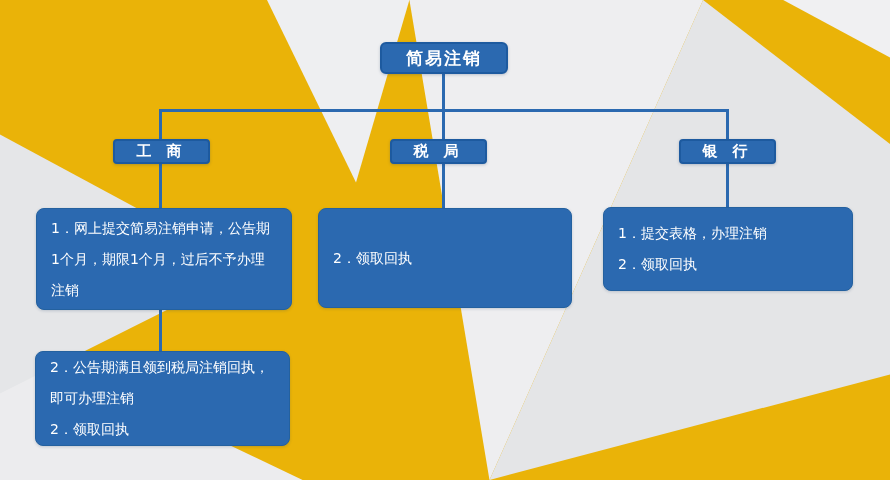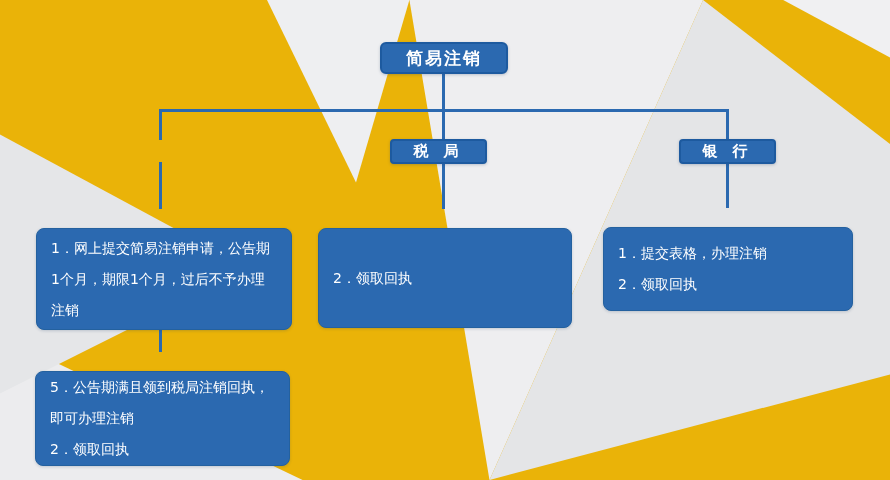--- a/index.html
+++ b/index.html
@@ -49,21 +49,20 @@
     position:absolute;
     box-sizing:border-box;
     background:#2b69b0;
     border:1px solid #24619f;
     border-radius:8px;
     color:#fff;
     font-size:14px;line-height:31px;
     padding:0 14px;
     display:flex;flex-direction:column;justify-content:center;
     box-shadow:0 1px 3px rgba(30,60,100,0.2);
-    margin-top:20px;
   }
   .box-gs1{left:36px;top:208px;width:256px;height:102px;}
   .box-sj1{left:318px;top:208px;width:254px;height:100px;}
   .box-yh1{left:603px;top:207px;width:250px;height:84px;}
   .box-gs2{left:35px;top:351px;width:255px;height:95px;}
 
   .line{position:absolute;background:#2b69b0;}
   .l-root-stem{left:442px;top:74px;width:3px;height:36px;}
   .l-rail{left:159px;top:109px;width:570px;height:3px;}
   .l-drop-left{left:159px;top:109px;width:3px;height:31px;}
@@ -93,20 +92,23 @@
   <div class="line l-drop-right"></div>
   <div class="line l-hdr-left"></div>
   <div class="line l-hdr-mid"></div>
   <div class="line l-hdr-right"></div>
   <div class="line l-gs-between"></div>
 
   <div class="node root-node">
     <span>简易注销</span>
   </div>
 
+  <div class="node header-node hdr-gongshang">
+    <span>工 商</span>
+  </div>
   <div class="node header-node hdr-shuiju">
     <span>税 局</span>
   </div>
   <div class="node header-node hdr-yinhang">
     <span>银 行</span>
   </div>
 
   <div class="box box-gs1">
     <div>1．网上提交简易注销申请，公告期1个月，期限1个月，过后不予办理注销</div>
   </div>
@@ -114,17 +116,17 @@
   <div class="box box-sj1">
     <div>2．领取回执</div>
   </div>
 
   <div class="box box-yh1">
     <div>1．提交表格，办理注销</div>
     <div>2．领取回执</div>
   </div>
 
   <div class="box box-gs2">
-    <div>5．公告期满且领到税局注销回执，即可办理注销</div>
+    <div>2．公告期满且领到税局注销回执，即可办理注销</div>
     <div>2．领取回执</div>
   </div>
 
 </div>
 
 </body></html>

